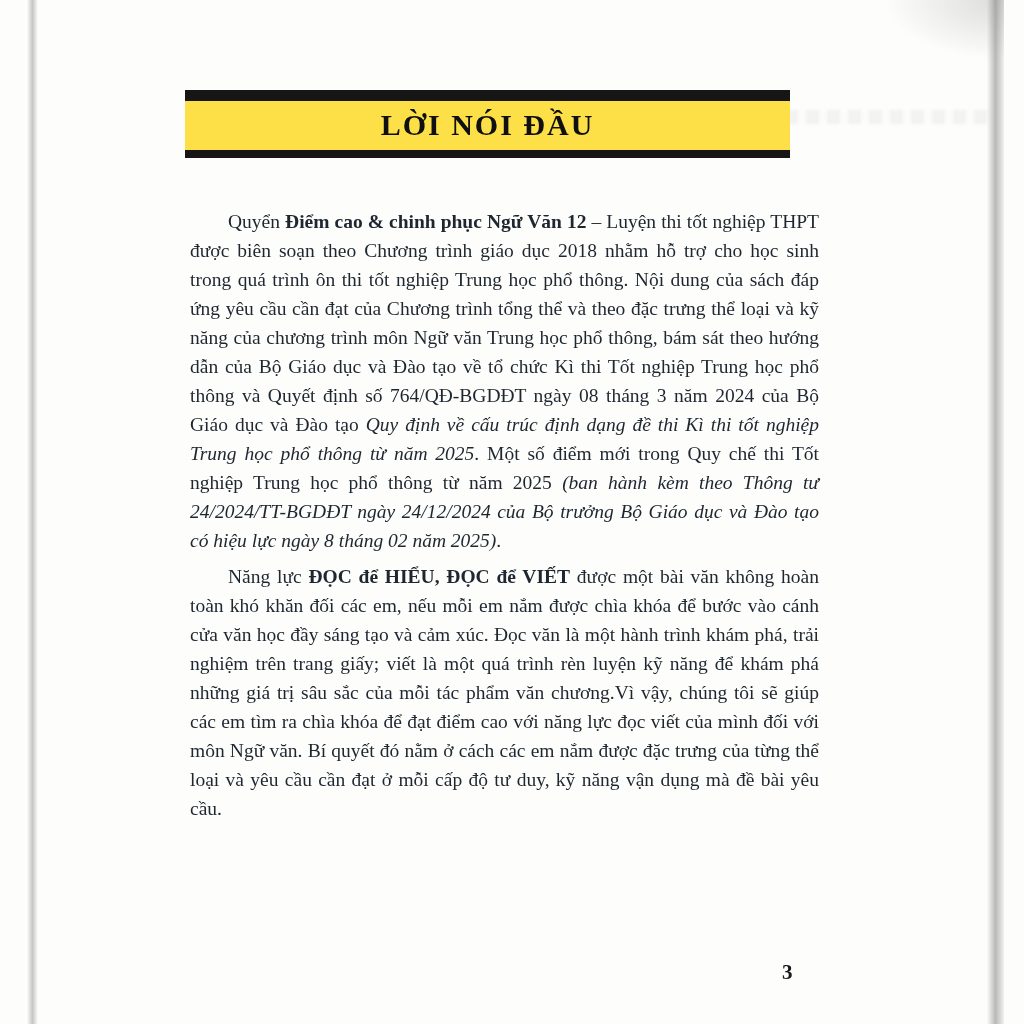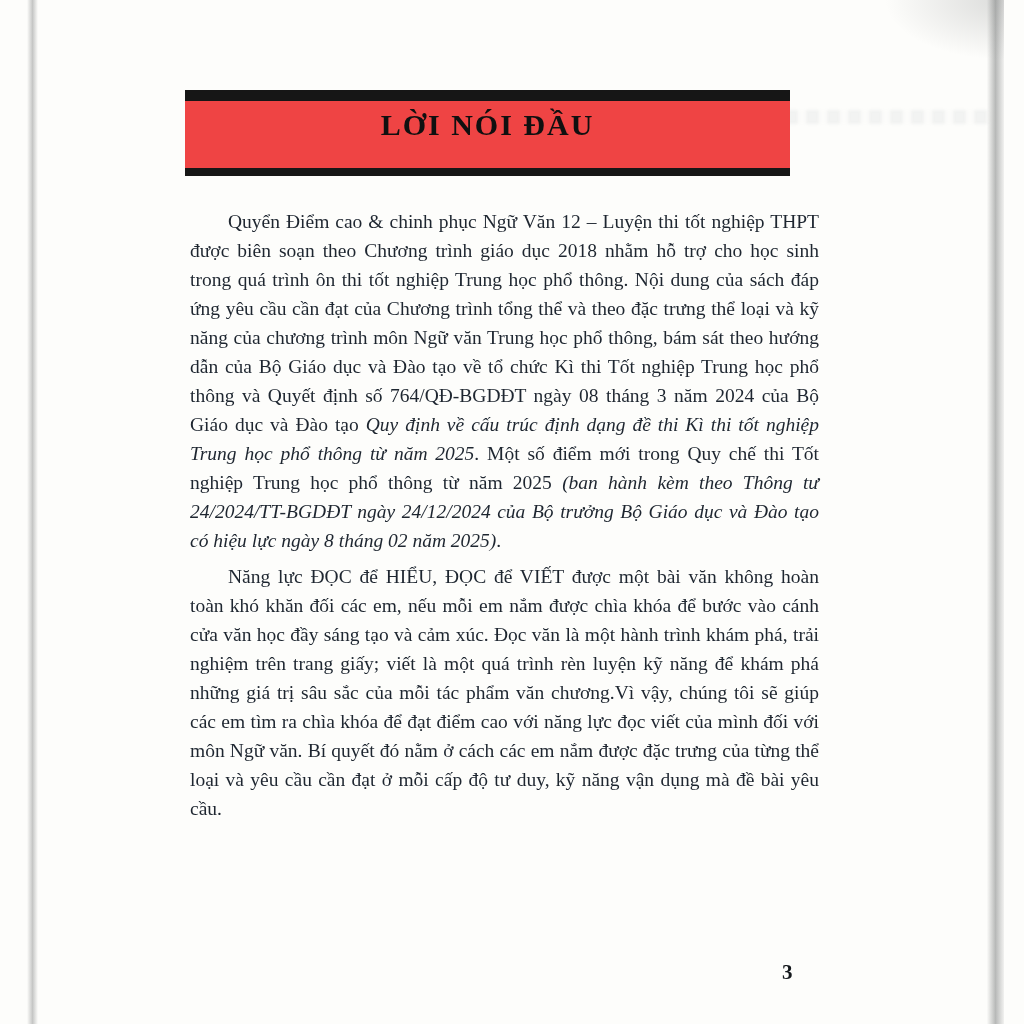--- a/index.html
+++ b/index.html
@@ -27,32 +27,32 @@
   
   .bleed-line {
     position:absolute; left:575px; top:110px; width:415px; height:14px;
     background:repeating-linear-gradient(90deg,
       rgba(125,133,142,0.16) 0 13px, rgba(125,133,142,0.02) 13px 21px);
     filter:blur(1.6px); opacity:0.55; border-radius:3px;
   }
   
   .title-block { position:absolute; left:185px; top:90px; width:605px; }
   .bar-top    { height:11px; background:#161616; }
-  .title-inner { background:#ef4444; text-align:center; padding:7px 0 26px; }
+  .title-inner { background:#fde047; text-align:center; padding:7px 0 8px; }
   .title-text {
     font-size:30px; font-weight:bold; letter-spacing:2px; color:#101010;
   }
   .bar-bottom { height:8px; background:#161616; }
   
   .content {
     position:absolute; left:190px; top:207px; width:629px;
     font-size:19.5px; line-height:29px; text-align:justify;
   }
   .content p { text-indent:38px; margin-bottom:7px; }
-  .content .b { font-weight:normal; }
+  .content .b { font-weight:bold; }
   .content .i { font-style:italic; }
   
   .page-number {
     position:absolute; left:782px; top:960px;
     font-size:21px; font-weight:bold; color:#14181c;
   }
 </style>
 </head>
 <body>
 

